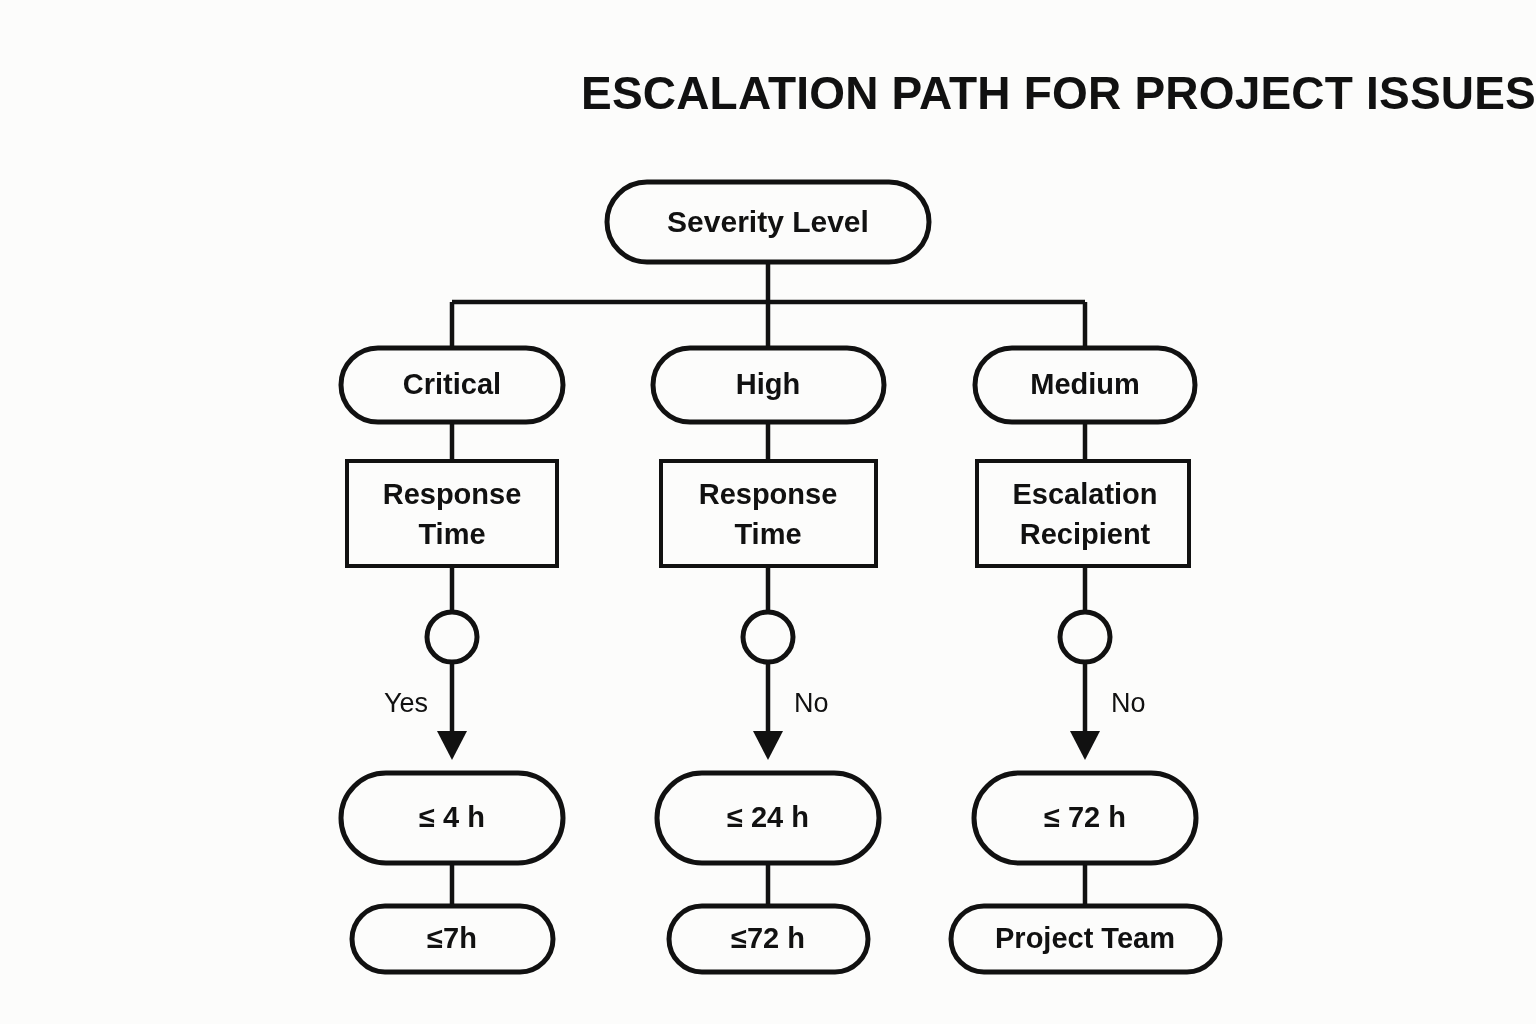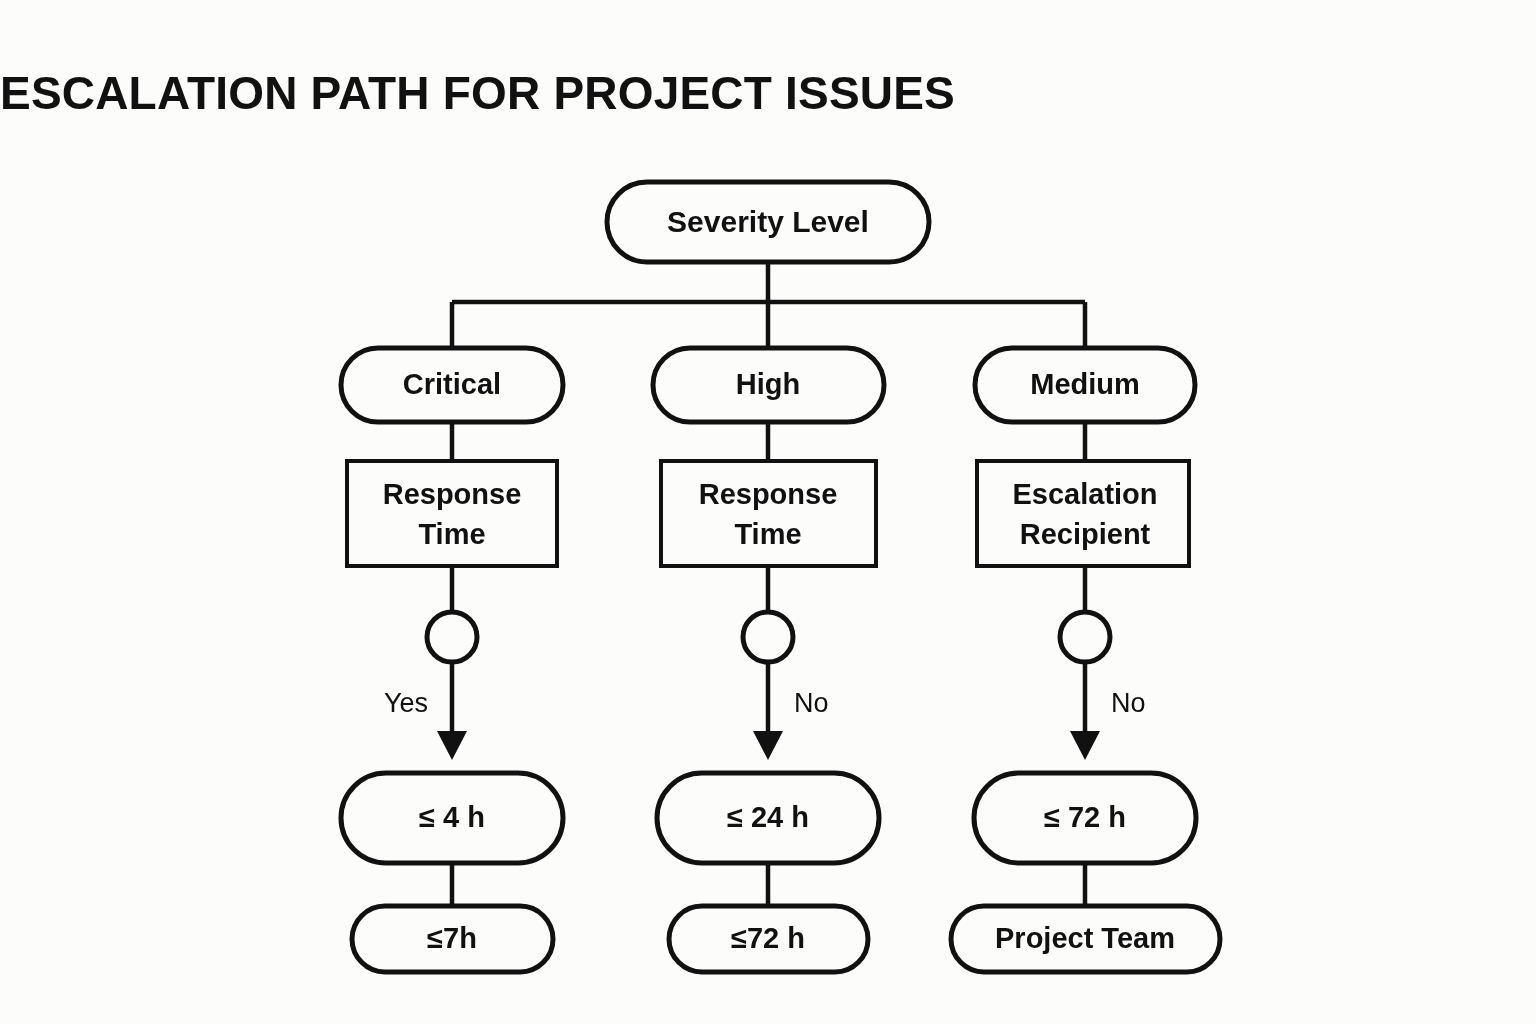--- a/index.html
+++ b/index.html
@@ -19,21 +19,21 @@
     position: absolute;
     inset: 0;
     width: 1536px;
     height: 1024px;
   }
   .chart-title {
     position: absolute;
     top: 66px;
     left: 0;
     width: 1536px;
-    text-align: left;
+    text-align: right;
     font-size: 46px;
     font-weight: 700;
     letter-spacing: 0.2px;
     color: #111111;
     white-space: nowrap;
   }
   svg.flow {
     position: absolute;
     top: 0;
     left: 0;

